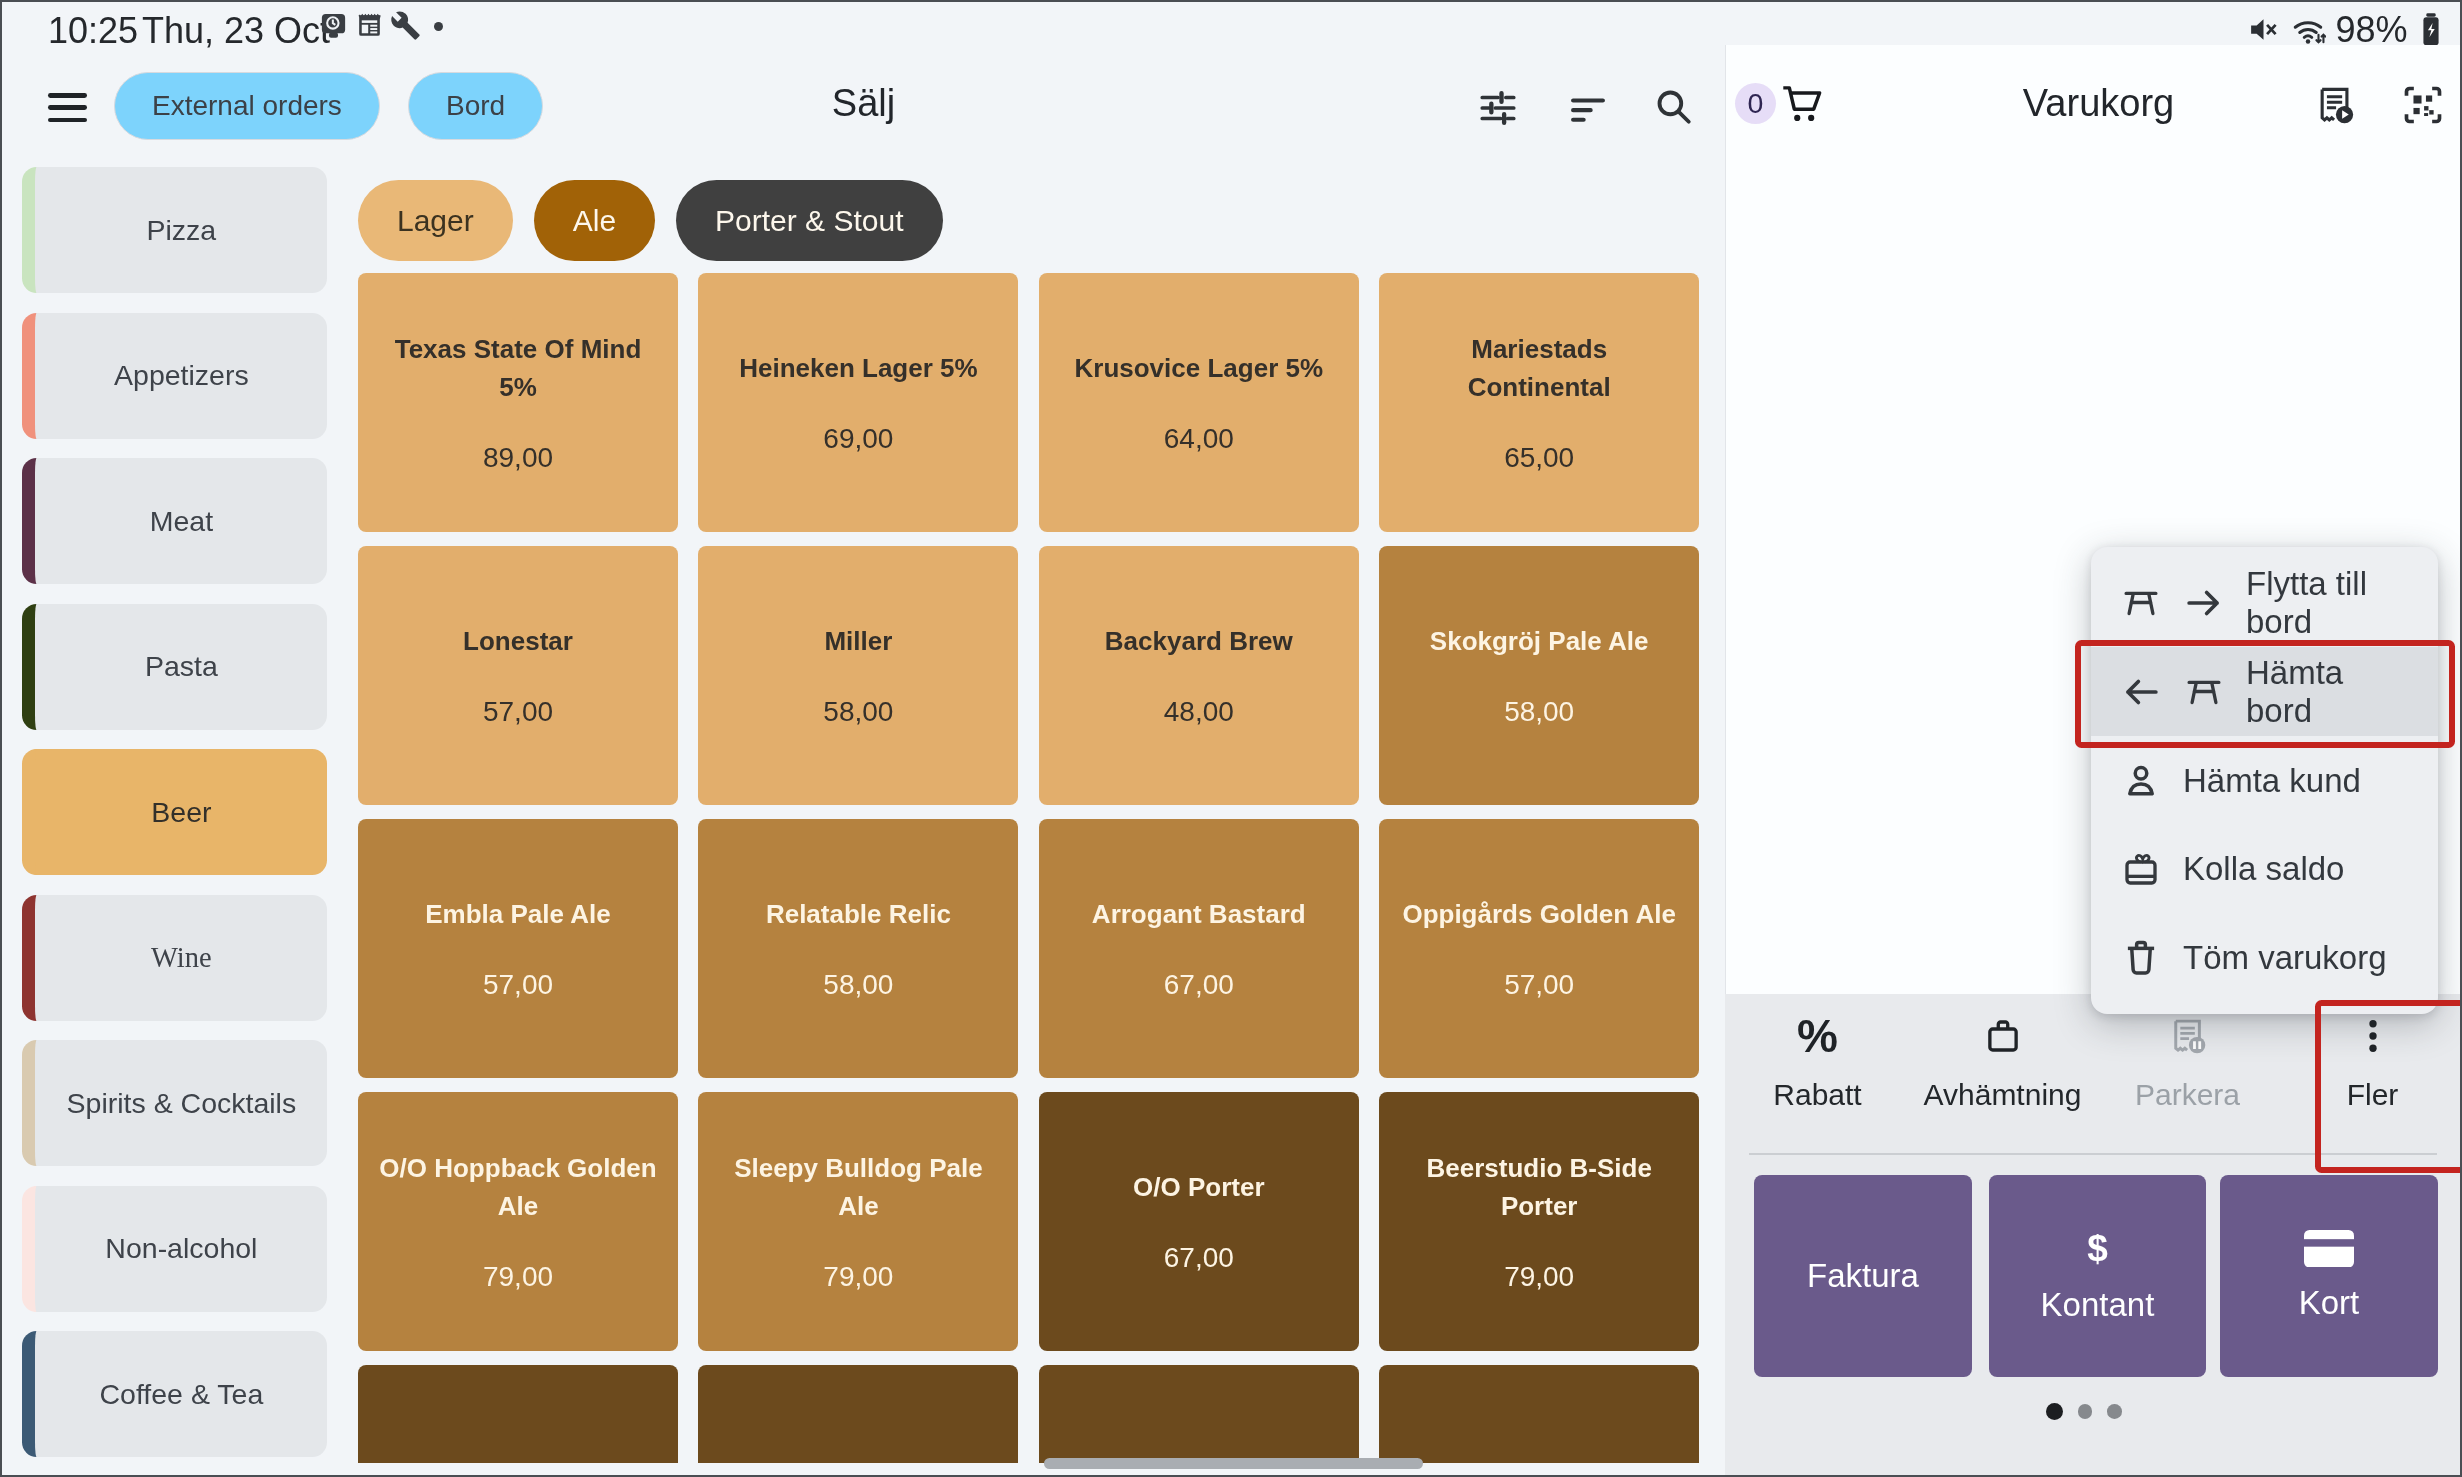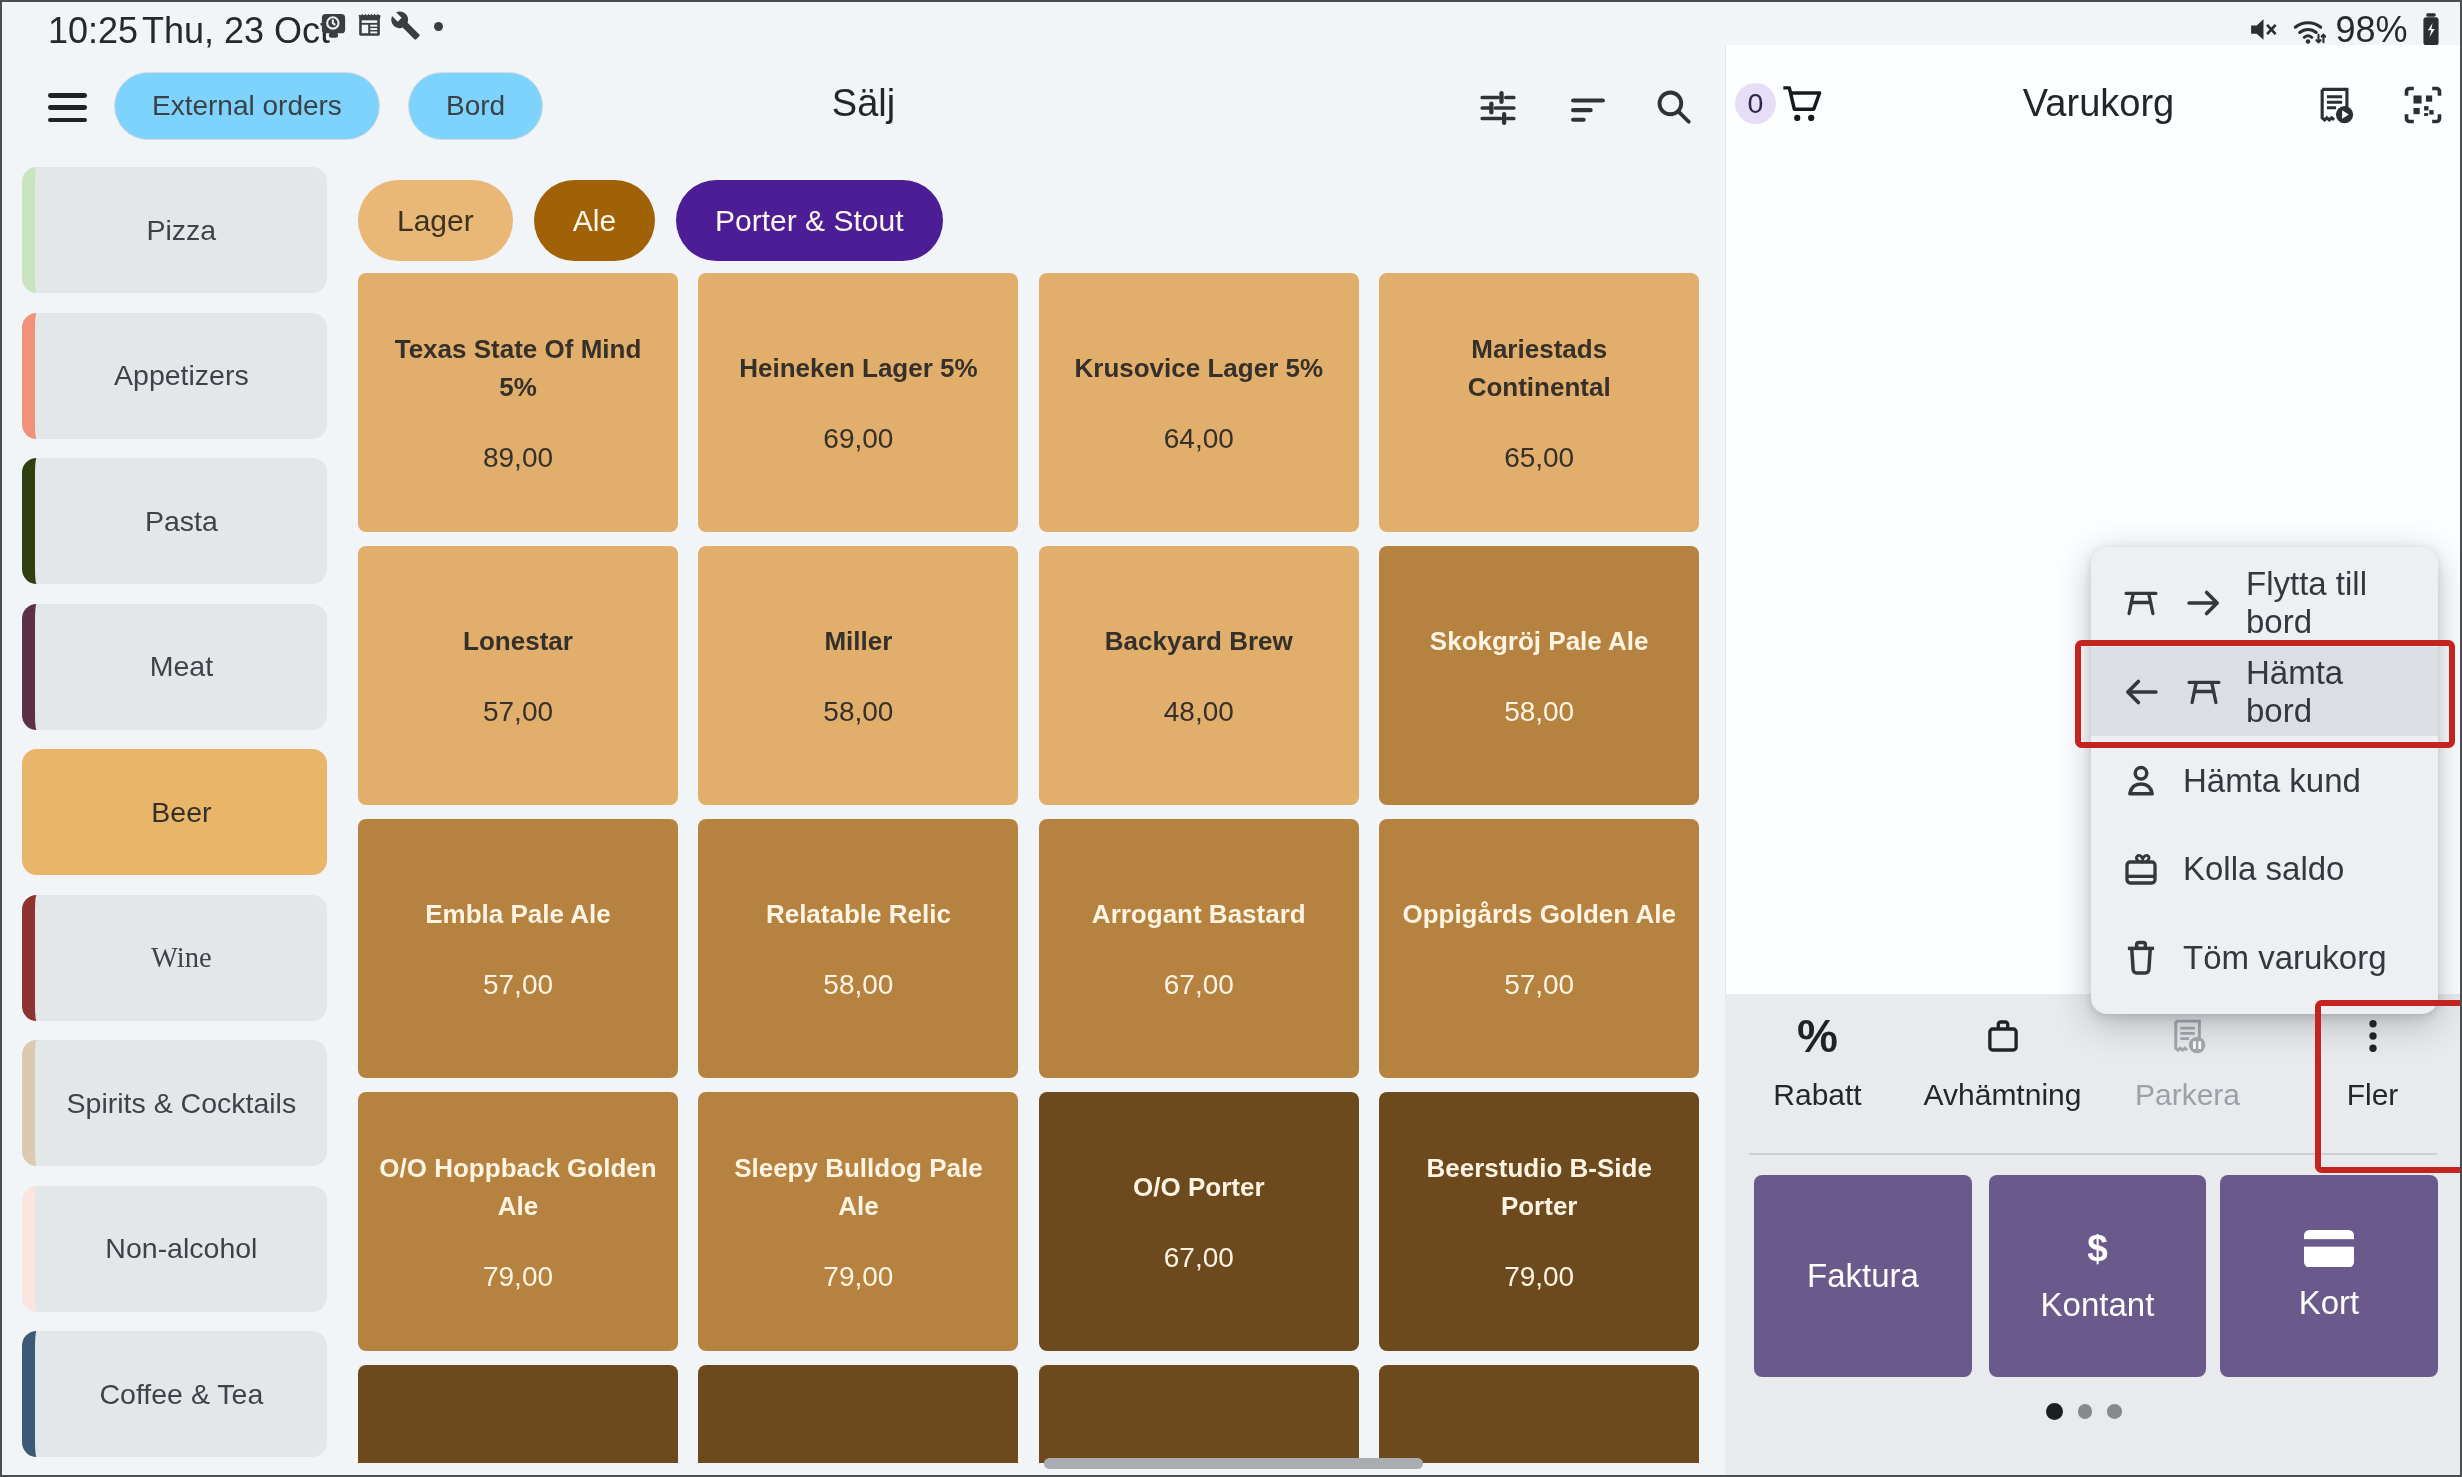--- a/index.html
+++ b/index.html
@@ -203,25 +203,25 @@
       </svg>
   </span>
 
   <div class="abs" id="categories">
     <div class="cat" data-selected="false" style="border-left-color: rgb(201, 228, 191);">
         <span>Pizza</span>
       </div>
     <div class="cat" data-selected="false" style="border-left-color: rgb(240, 145, 124);">
         <span>Appetizers</span>
       </div>
+    <div class="cat" data-selected="false" style="border-left-color: rgb(92, 49, 72);">
+        <span>Meat</span>
+      </div>
     <div class="cat" data-selected="false" style="border-left-color: rgb(47, 63, 18);">
         <span>Pasta</span>
-      </div>
-    <div class="cat" data-selected="false" style="border-left-color: rgb(92, 49, 72);">
-        <span>Meat</span>
       </div>
     <div class="cat" data-selected="true" style="border-left-color: rgb(232, 181, 105);">
         <span>Beer</span>
       </div>
     <div class="cat" data-selected="false" style="border-left-color: rgb(142, 52, 48); font-family: Liberation Serif, serif;">
         <span>Wine</span>
       </div>
     <div class="cat" data-selected="false" style="border-left-color: rgb(217, 202, 176);">
         <span>Spirits &amp; Cocktails</span>
       </div>
@@ -233,21 +233,21 @@
       </div>
   </div>
 
   <div class="abs" id="chips">
     <div class="chip" style="background: rgb(233, 184, 119); color: rgb(59, 50, 32);">
         <span>Lager</span>
       </div>
     <div class="chip" style="background: #a16207; color: rgb(253, 247, 236);">
         <span>Ale</span>
       </div>
-    <div class="chip" style="background: #4c1d95; color: rgb(253, 247, 236);">
+    <div class="chip" style="background: #404040; color: rgb(253, 247, 236);">
         <span>Porter &amp; Stout</span>
       </div>
   </div>
 
   <div class="abs" id="grid">
     <div class="tile" data-shade="light">
         <div class="tile-name">Texas State Of Mind 5%</div>
         <div class="tile-price">89,00</div>
       </div>
     <div class="tile" data-shade="light">

